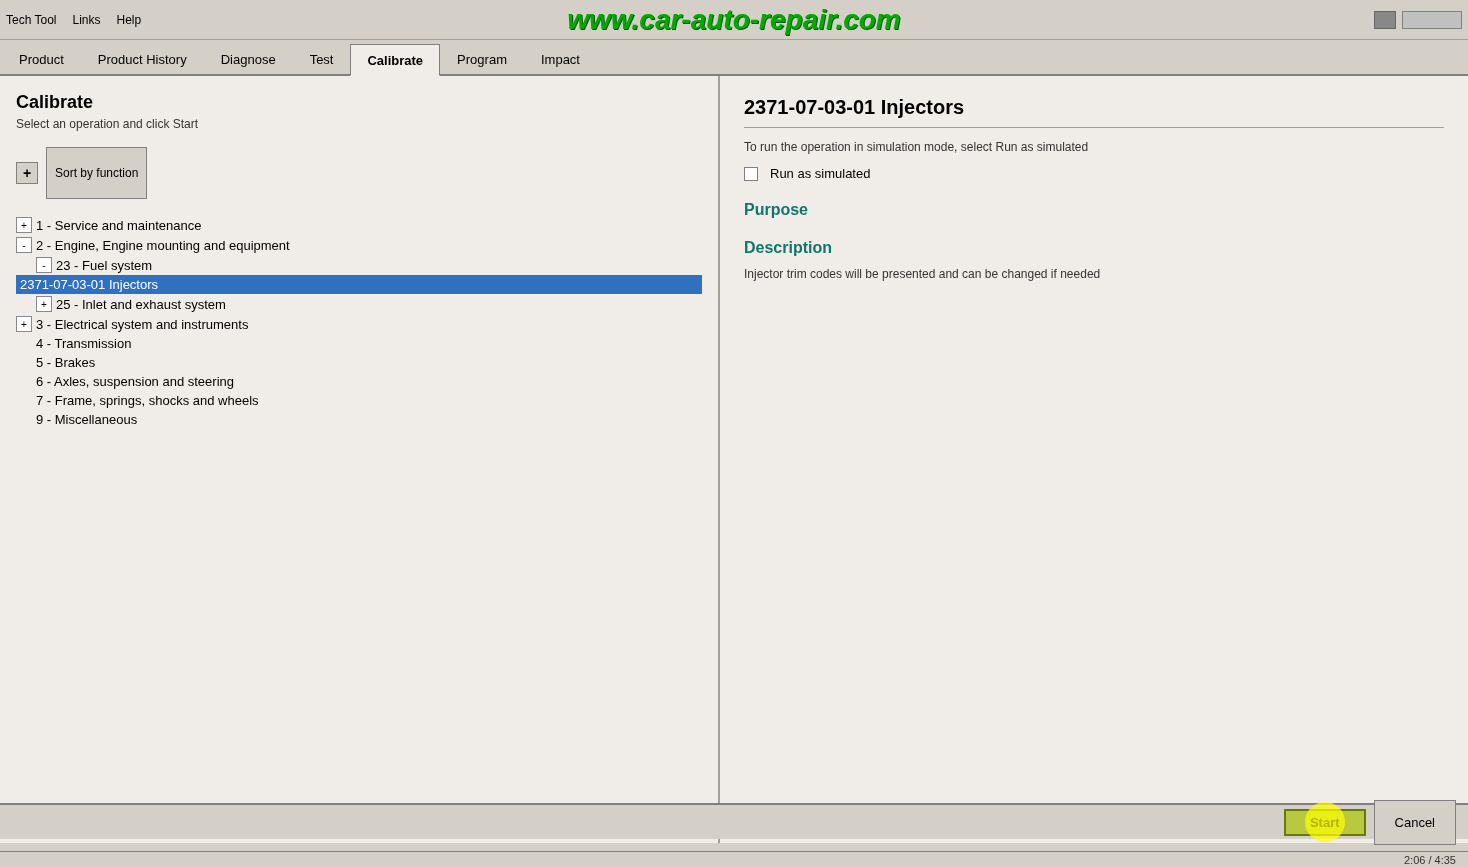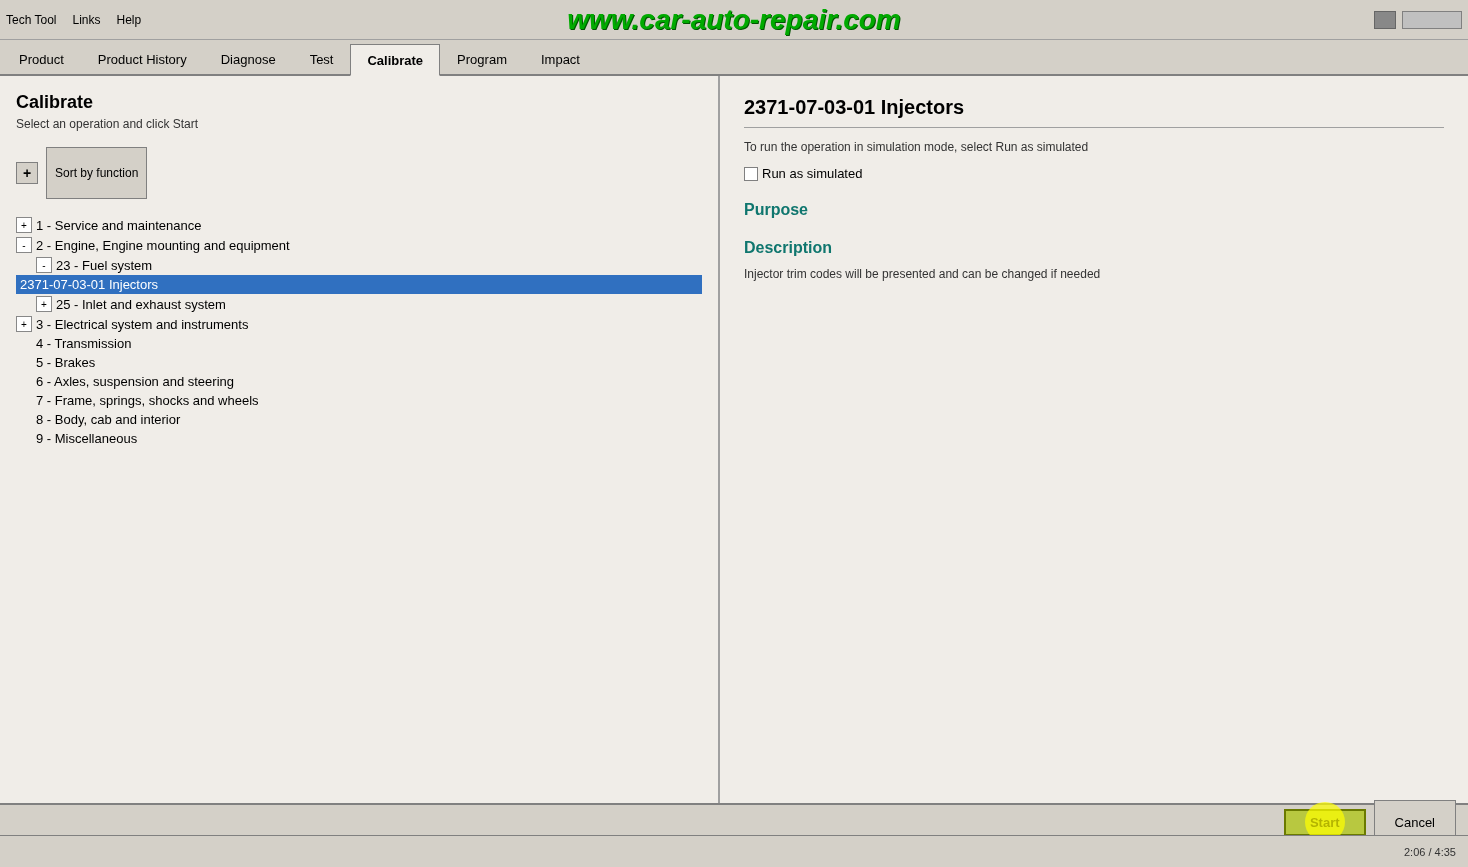--- a/index.html
+++ b/index.html
@@ -195,21 +195,21 @@
       border-bottom: 1px solid #a0a0a0;
     }
     .detail-simulation {
       margin: 12px 0;
       font-size: 12px;
       color: #333;
     }
     .checkbox-row {
       display: flex;
       align-items: center;
-      gap: 4px;
+      gap: 12px;
       margin-top: 6px;
     }
     .checkbox-box {
       width: 14px;
       height: 14px;
       border: 1px solid #808080;
       background: #fff;
       display: inline-block;
     }
     .section-heading {
@@ -269,21 +269,21 @@
       cursor: pointer;
       color: #000;
     }
 
     
     .status-bar {
       position: absolute;
       bottom: 0;
       left: 0;
       right: 0;
-      height: 32px;
+      height: 16px;
       background: #d4d0c8;
       border-top: 1px solid #808080;
       display: flex;
       align-items: center;
       justify-content: flex-end;
       padding: 0 12px;
       font-size: 11px;
       color: #333;
     }
   </style>
@@ -364,23 +364,20 @@
       </div>
 
       <div class="tree-item indent-2">
         <span>6 - Axles, suspension and steering</span>
       </div>
 
       <div class="tree-item indent-2">
         <span>7 - Frame, springs, shocks and wheels</span>
       </div>
 
-      <div class="tree-item indent-2">
-        <span>8 - Body, cab and interior</span>
-      </div>
 
       <div class="tree-item indent-2">
         <span>9 - Miscellaneous</span>
       </div>
     </div>
   </div>
 
   <div class="right-panel">
     <div class="detail-title">2371-07-03-01 Injectors</div>
     <div class="detail-simulation">To run the operation in simulation mode, select Run as simulated</div>

